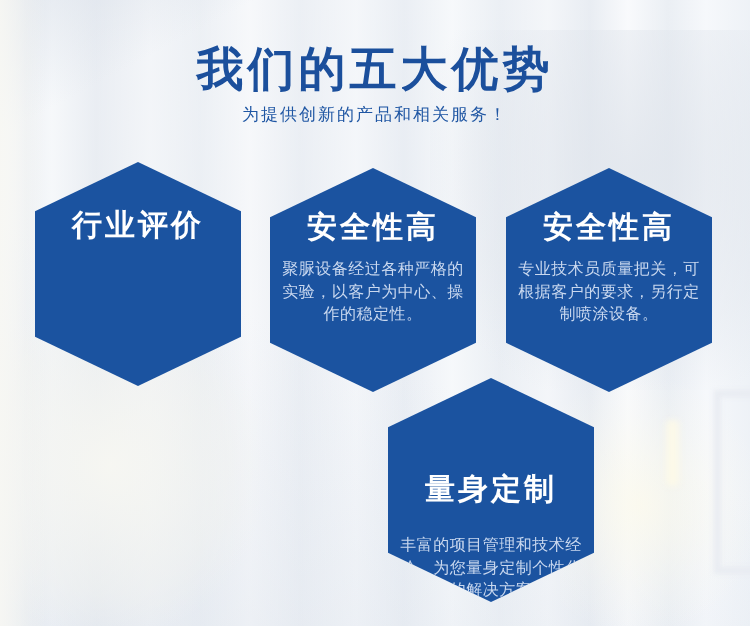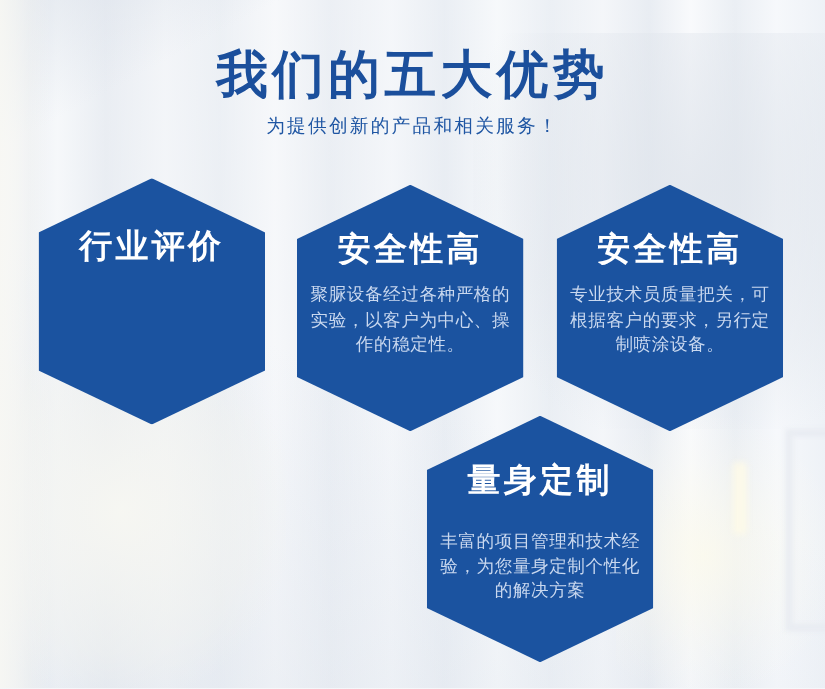--- a/index.html
+++ b/index.html
@@ -154,21 +154,21 @@
     color: #c9d8ef;
     text-align: center;
   }
 
   
   #hex-1 { left: 35px;  top: 162px; width: 206px; height: 224px; padding-top: 50px; }
   #hex-2 { left: 270px; top: 168px; width: 206px; height: 224px; padding-top: 46px; }
   #hex-3 { left: 506px; top: 168px; width: 206px; height: 224px; padding-top: 46px; }
   
   #hex-4 { left: 152px; top: 378px; width: 206px; height: 224px; padding-top: 46px; }
-  #hex-5 { left: 388px; top: 378px; width: 206px; height: 224px; padding-top: 46px; }
+  #hex-5 { left: 388px; top: 378px; width: 206px; height: 224px; padding-top: 46px; justify-content: flex-end; }
 
   #hex-1 .hex-body { margin-top: 15px; width: 190px; }
   #hex-2 .hex-body { margin-top: 14px; width: 196px; }
   #hex-3 .hex-body { margin-top: 14px; width: 196px; }
   #hex-4 .hex-body { margin-top: 16px; width: 200px; }
   #hex-5 .hex-body { margin-top: 28px; width: 196px; }
 </style>
 </head>
 <body>
 

